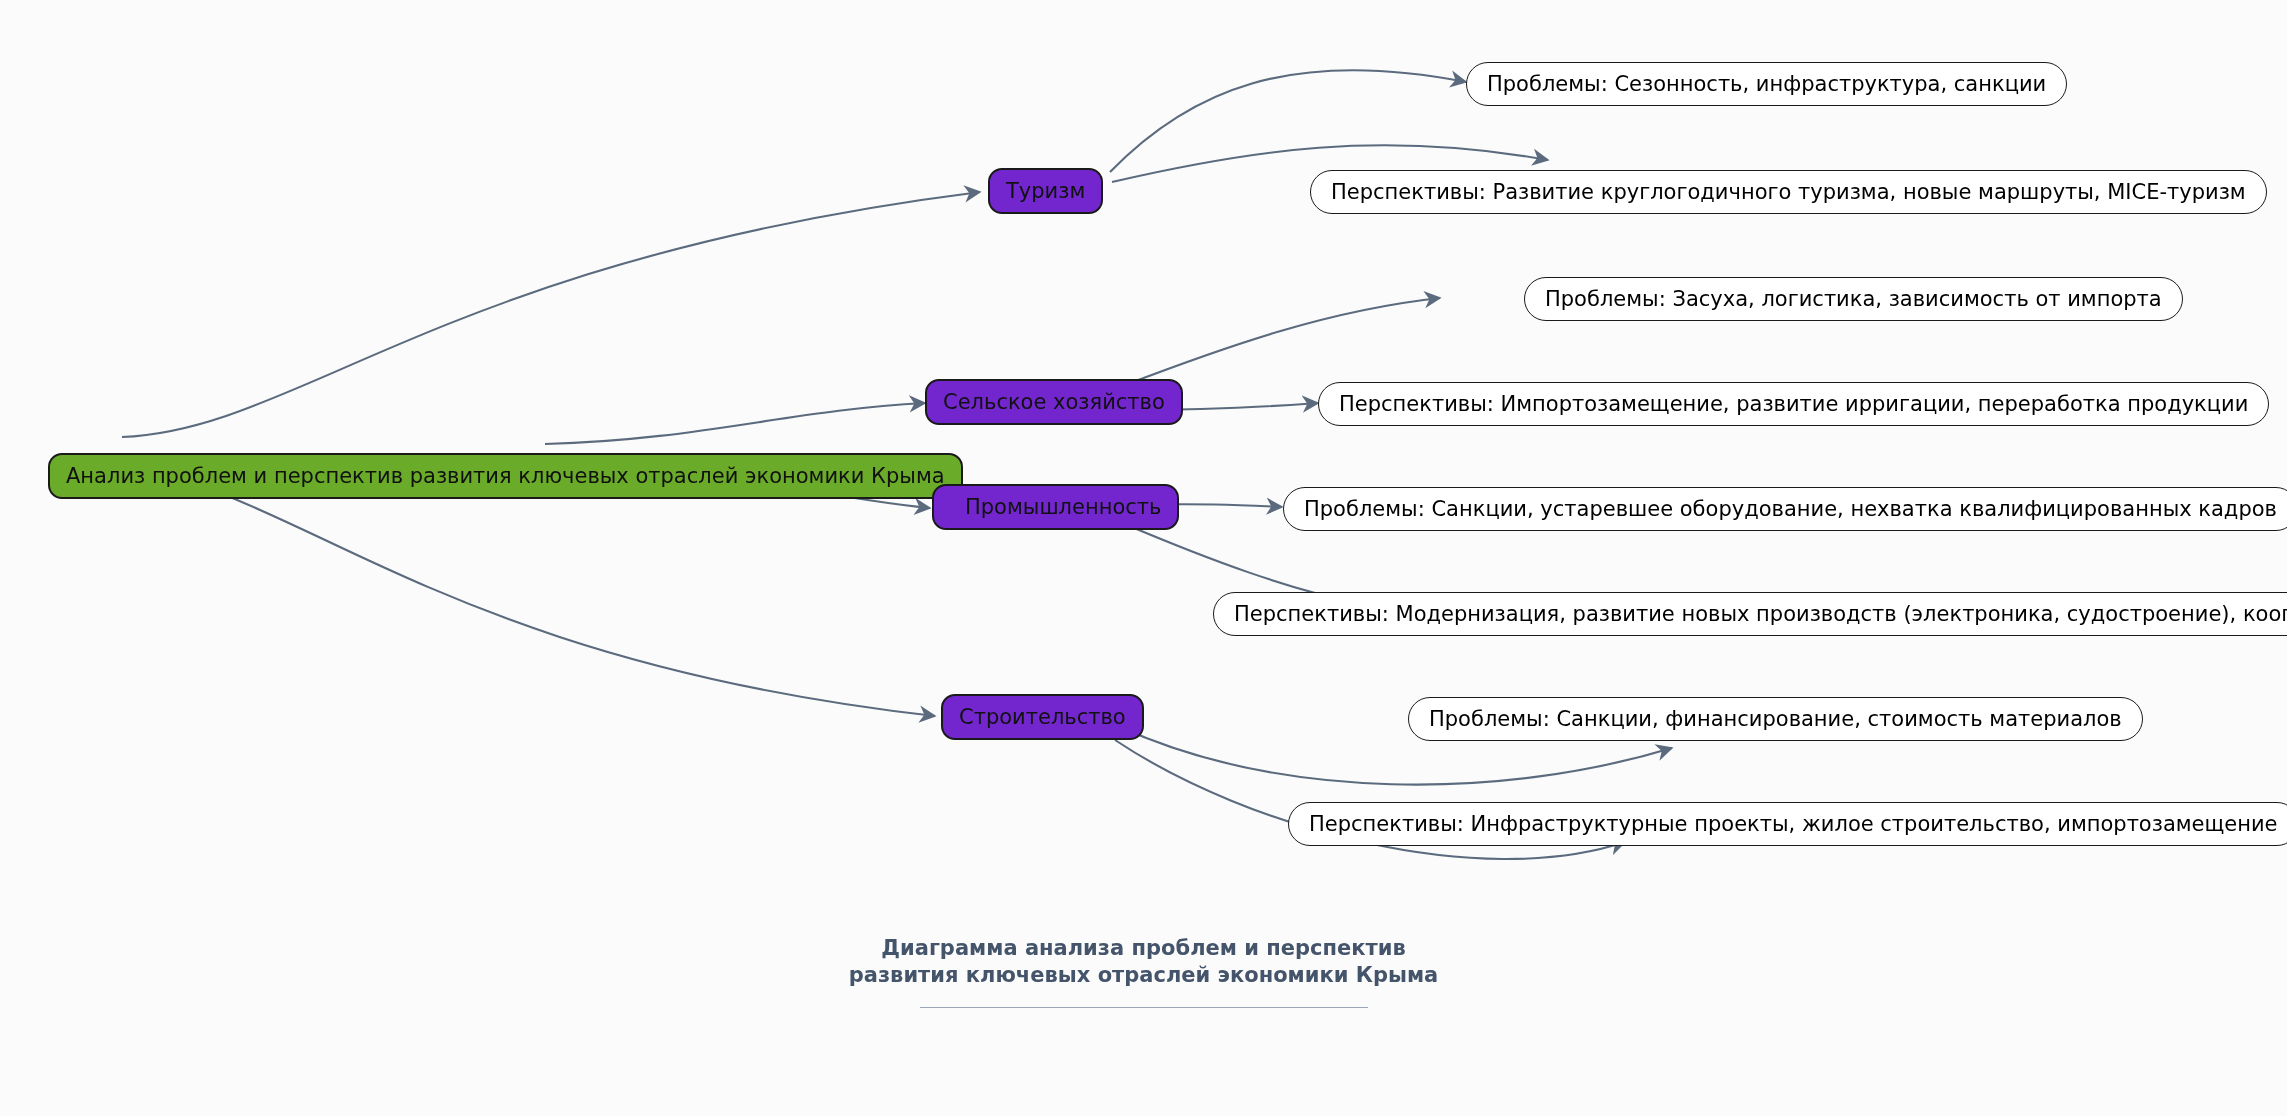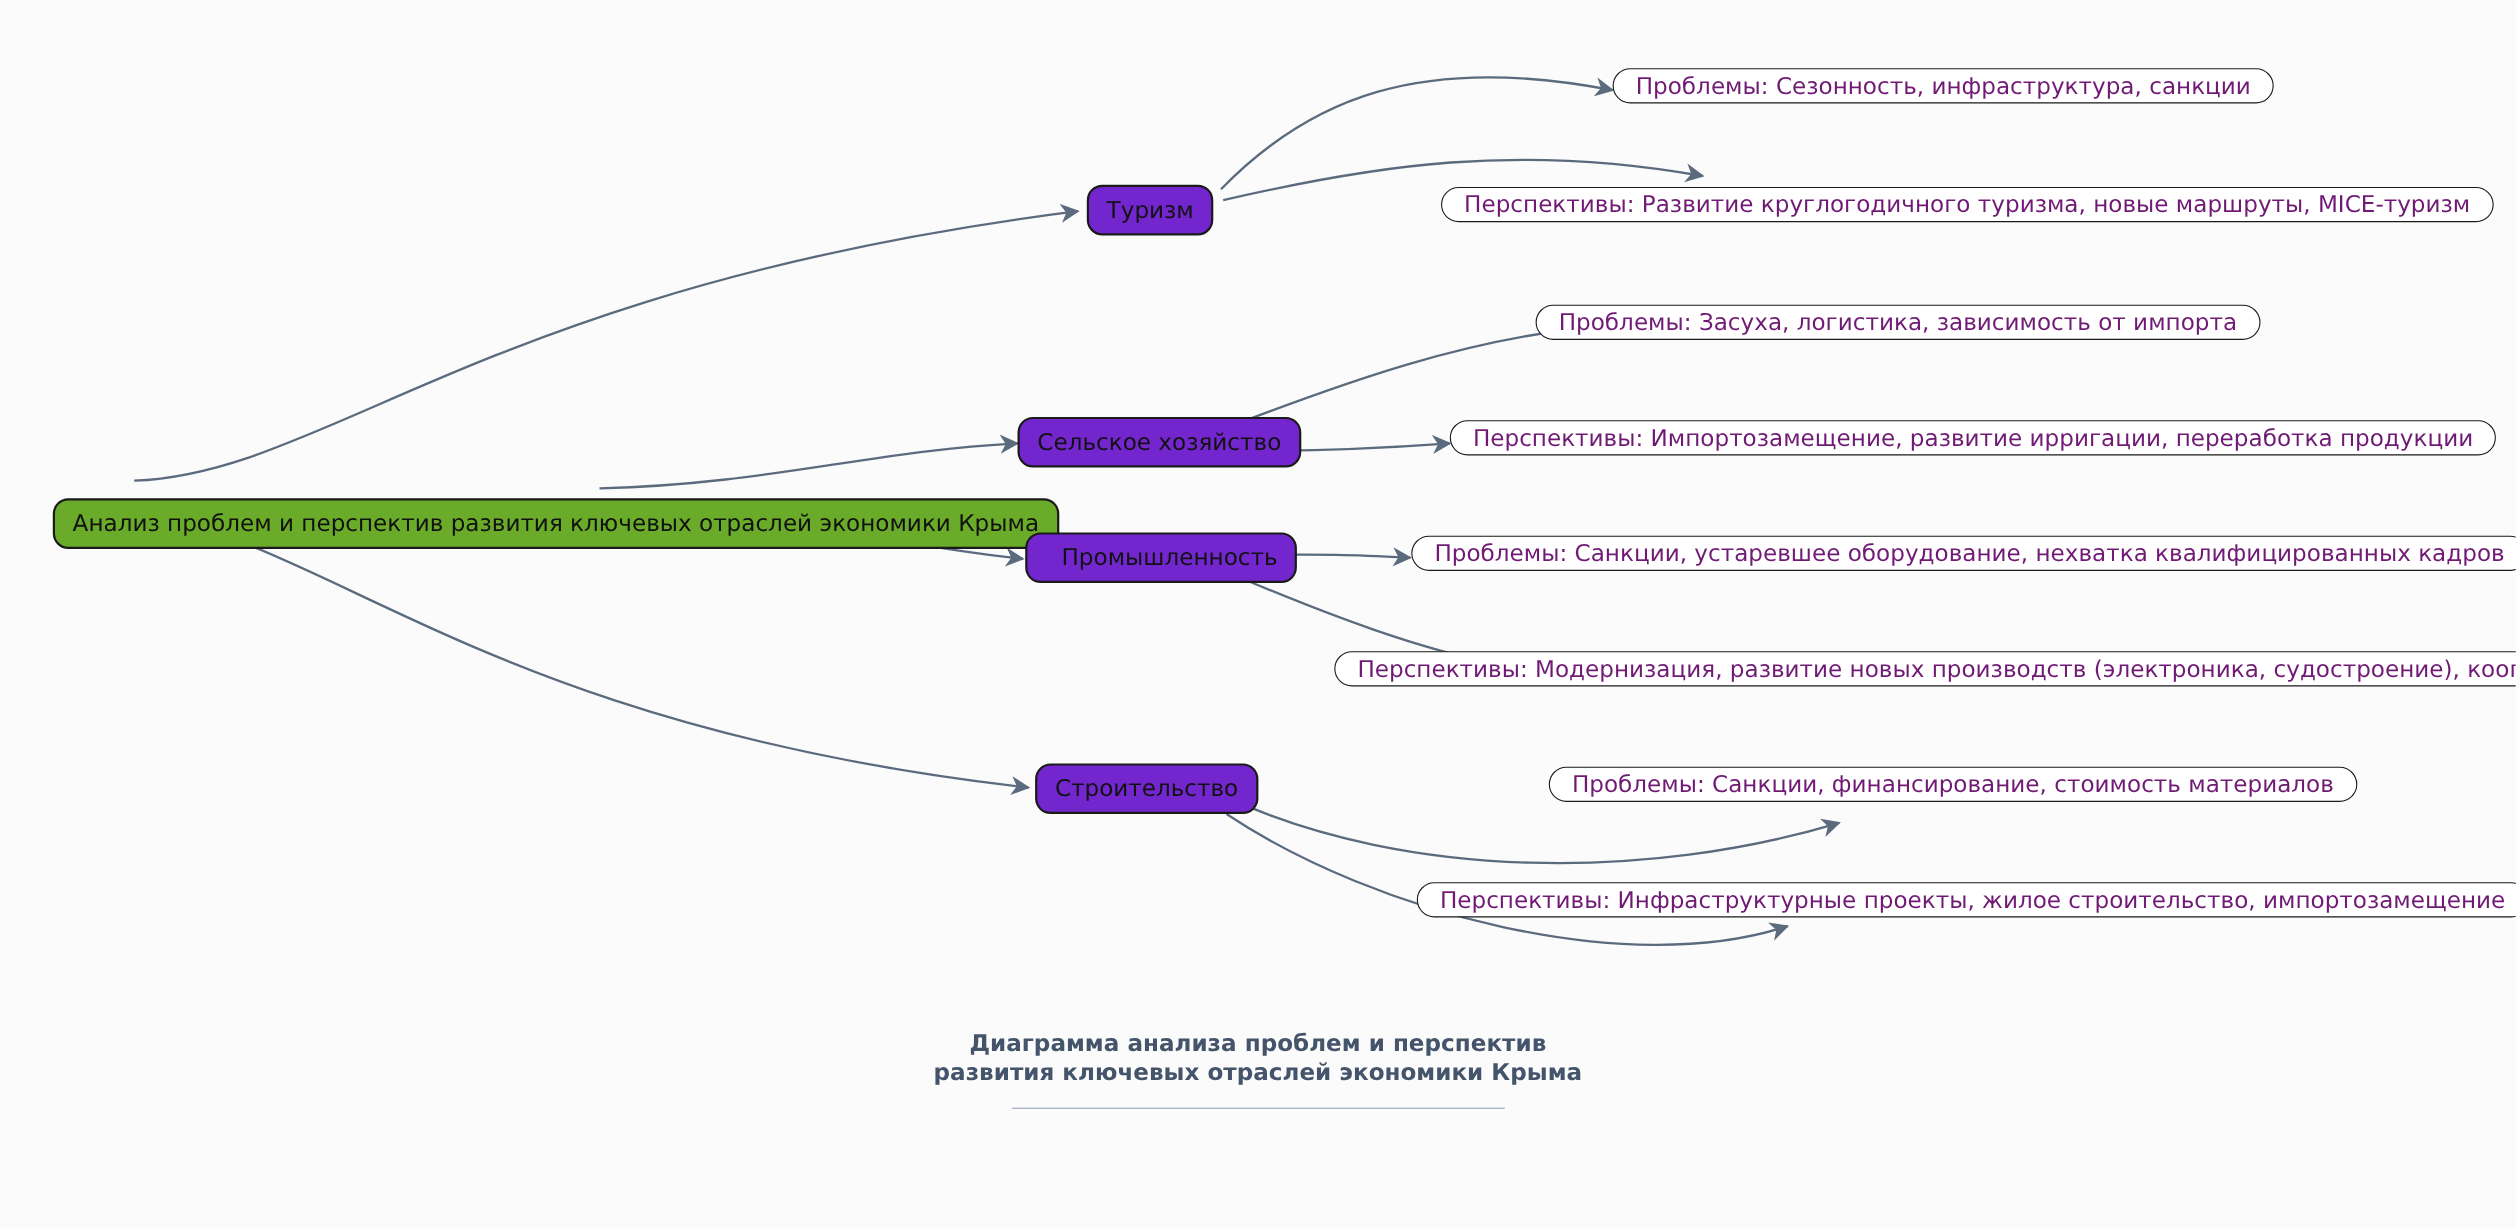--- a/index.html
+++ b/index.html
@@ -51,24 +51,24 @@
     color: #111111;
     font-size: 21px;
     padding: 0 16px;
     height: 46px;
   }
 
   .node-leaf {
     background: #ffffff;
     border: 1.6px solid #1a1a1a;
     border-radius: 22px;
-    color: #701a75;
+    color: #000000;
     font-size: 21px;
     padding: 0 20px;
-    height: 32px;
+    height: 44px;
   }
 
   
   #footer {
     position: absolute;
     left: 0;
     right: 0;
     top: 935px;
     text-align: center;
     z-index: 6;
@@ -129,21 +129,21 @@
 <div class="node node-branch" style="left:988px; top:168px;">Туризм</div>
 
 <div class="node node-leaf" style="left:1466px; top:62px;">Проблемы: Сезонность, инфраструктура, санкции</div>
 
 <div class="node node-leaf" style="left:1310px; top:170px;">Перспективы: Развитие круглогодичного туризма, новые маршруты, MICE-туризм</div>
 
 <div class="node node-branch" style="left:925px; top:379px;">
   <span>Сельское хозяйство</span>
 </div>
 
-<div class="node node-leaf" style="left:1396px; top:277px;">Проблемы: Засуха, логистика, зависимость от импорта</div>
+<div class="node node-leaf" style="left:1524px; top:277px;">Проблемы: Засуха, логистика, зависимость от импорта</div>
 
 <div class="node node-leaf" style="left:1318px; top:382px;">Перспективы: Импортозамещение, развитие ирригации, переработка продукции</div>
 
 <div class="node node-branch" style="left:932px; top:484px;padding-left:31px;">
   <span>Промышленность</span>
 </div>
 
 <div class="node node-leaf" style="left:1283px; top:487px;">Проблемы: Санкции, устаревшее оборудование, нехватка квалифицированных кадров</div>
 
 <div class="node node-leaf" style="left:1213px; top:592px;">Перспективы: Модернизация, развитие новых производств (электроника, судостроение), кооперация</div>

